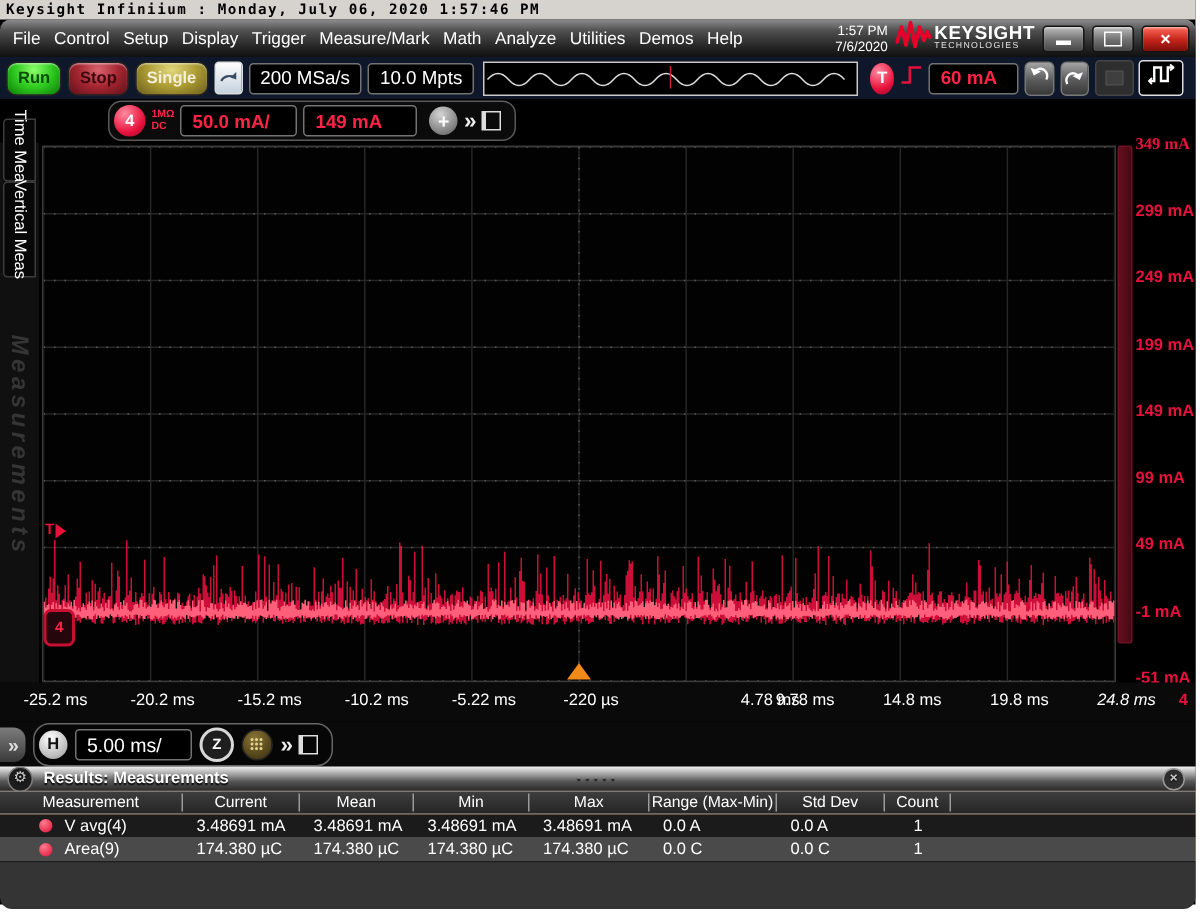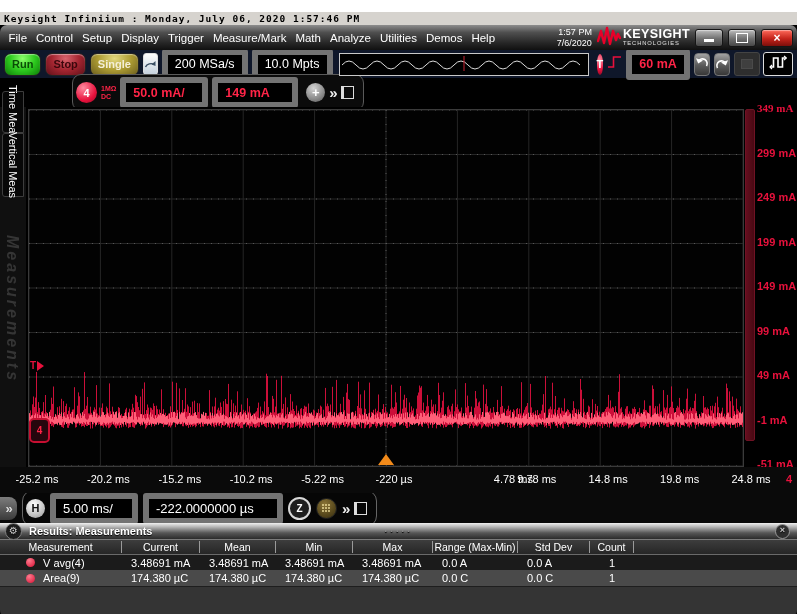--- a/index.html
+++ b/index.html
@@ -1,18 +1,18 @@
 <!DOCTYPE html>
 <html><head>
 <meta charset="utf-8">
 <style>
   html,body{margin:0;padding:0;}
   body{width:800px;height:614px;overflow:hidden;background:#fff;font-family:"Liberation Sans",sans-serif;}
   .screen{position:relative;width:800px;height:614px;background:#fff;}
-  .app{position:absolute;left:0;top:12px;width:797px;height:603px;background:#000;}
+  .app{position:absolute;left:0;top:0;width:797px;height:603px;background:#000;}
 
   
   .titlebar{height:13px;background:#d6d3ce;color:#000;font:bold 9.5px "DejaVu Sans Mono",monospace;line-height:13px;padding-left:4px;letter-spacing:1px;white-space:nowrap;overflow:hidden;}
 
   
   .menubar{height:25px;background:linear-gradient(180deg,#8d8d8d 0%,#4f4f4f 30%,#262626 72%,#101010 100%);border-radius:7px 7px 0 0;display:flex;align-items:center;color:#fff;padding:0 4px;position:relative;}
   .menu-items{display:flex;align-items:center;}
   .menu-item{padding:0 4.5px;font-size:11.5px;white-space:nowrap;cursor:default;}
   .menubar-right{margin-left:auto;display:flex;align-items:center;gap:5px;}
   .clock{font-size:9px;text-align:right;line-height:1.2;white-space:nowrap;}
@@ -26,21 +26,21 @@
   .min-glyph{width:10px;height:3px;background:#fff;margin-top:6px;}
   .max-glyph{width:10px;height:8px;border:1.5px solid #fff;}
 
   
   .toolbar{height:28px;background:#0f172a;display:flex;align-items:center;gap:4px;padding:0 4px;}
   .tb-btn{height:21px;border-radius:7px;border:1px solid #222;font-weight:bold;font-size:11px;display:flex;align-items:center;justify-content:center;padding:0 7px;box-shadow:inset 0 1px 1px rgba(255,255,255,.45);}
   .run{background:radial-gradient(ellipse at 50% 22%,#8bff6a,#2ecb1f 50%,#0d7a07);color:#0a4d06;}
   .stop{background:radial-gradient(ellipse at 50% 22%,#d9636d,#a32530 50%,#5e1019);color:#3c070c;}
   .single{background:radial-gradient(ellipse at 50% 22%,#e2d87e,#ac9b33 50%,#6a5c1d);color:#f4efd8;}
   .touch-btn{width:22px;height:20px;border:1px solid #ddd;border-radius:3px;background:linear-gradient(#fdfdfd,#c6d2de);display:flex;align-items:center;justify-content:center;}
-  .field{background:#000;border:6px solid #737373;border-radius:3px;height:19px;display:flex;align-items:center;padding:0 7px;font-size:12.5px;color:#fff;white-space:nowrap;}
+  .field{background:#000;border:1px solid #737373;border-radius:3px;height:19px;display:flex;align-items:center;padding:0 7px;font-size:12.5px;color:#fff;white-space:nowrap;}
   .field.red{color:#ff2447;font-weight:bold;}
   .wave-preview{width:250px;height:21px;border:1px solid #c8c8c8;background:#000;position:relative;margin-left:2px;}
   .trig-circle{width:21px;height:21px;border-radius:50%;background:radial-gradient(circle at 35% 28%,#ff8ba0,#e8113c 62%,#8f0a25);color:#fff;font-weight:bold;font-size:11px;display:flex;align-items:center;justify-content:center;margin-left:4px;}
   .arrow-btn{width:23px;height:21px;border-radius:4px;background:linear-gradient(#a2a2a2,#5a5a5a 55%,#383838);border:1px solid #777;display:flex;align-items:center;justify-content:center;}
   .tb-right{margin-left:auto;display:flex;align-items:center;gap:3px;margin-right:4px;}
   .dim-btn{width:24px;height:22px;background:#2e2e2e;border:1px solid #444;border-radius:3px;display:flex;align-items:center;justify-content:center;}
   .dim-shape{width:10px;height:8px;background:#3f3f3f;border:1px solid #4a4a4a;}
   .zoom-btn{width:28px;height:22px;background:#000;border:1px solid #ddd;border-radius:3px;display:flex;align-items:center;justify-content:center;}
 
   
@@ -289,29 +289,28 @@
     <div class="x-label" style="left: 37px;">-25.2 ms</div>
         <div class="x-label" style="left: 108.4px;">-20.2 ms</div>
         <div class="x-label" style="left: 179.8px;">-15.2 ms</div>
         <div class="x-label" style="left: 251.2px;">-10.2 ms</div>
         <div class="x-label" style="left: 322.6px;">-5.22 ms</div>
         <div class="x-label" style="left: 394px;">-220 µs</div>
         <div class="x-label" style="left: 465.4px; margin-left: 48px;">4.78 ms</div>
         <div class="x-label" style="left: 536.8px;">9.78 ms</div>
         <div class="x-label" style="left: 608.2px;">14.8 ms</div>
         <div class="x-label" style="left: 679.6px;">19.8 ms</div>
-        <div class="x-label" style="left: 751px;">24.8 ms</div>
+        <div class="x-label" style="left: 751px; font-style: italic;">24.8 ms</div>
       </div>
 
     <div class="hbar">
       <div class="expander">»</div>
       <div class="h-group">
         <div class="h-circle">H</div>
         <div class="field hfield" style="width:62px;">5.00 ms/</div>
-        <div class="field hfield" style="width:114px;">-222.0000000 µs</div>
         <div class="z-circle">Z</div>
         <div class="dots-circle">
             <i></i>
           </div>
         <div class="chevrons">»</div>
         <div class="dock-icon"></div>
       </div>
     </div>
 
     <div class="results-header">

